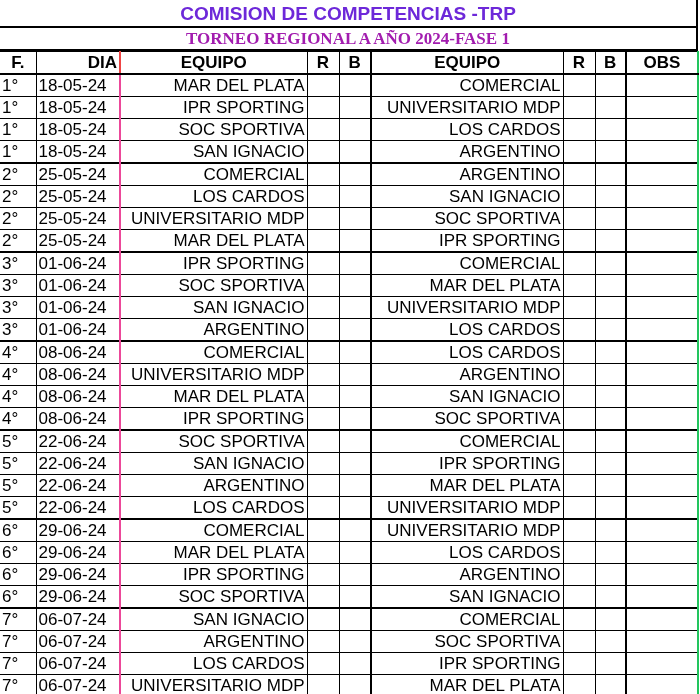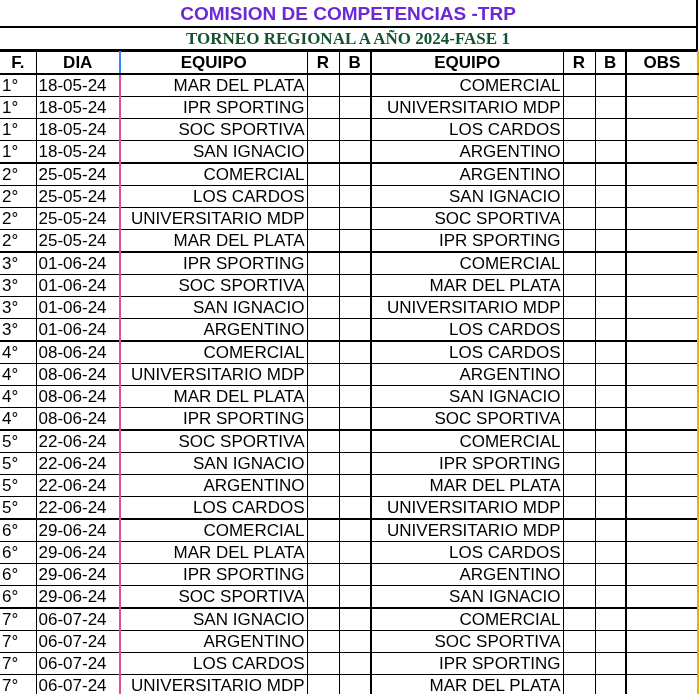--- a/index.html
+++ b/index.html
@@ -1,35 +1,35 @@
 <!DOCTYPE html>
 <html><head>
 <meta charset="utf-8">
 <style>
   html, body { margin:0; padding:0; background:#ffffff; }
   body { width:700px; height:694px; overflow:hidden; position:relative; }
   .sheet { position:absolute; left:0; top:0; width:698px; }
   .title-row { height:26px; border-bottom:2px solid #000; border-right:2px solid #000; text-align:center;
     font-family:"Liberation Sans", sans-serif; font-weight:bold; font-size:19px; line-height:27px; color:#6d28d9; }
   .subtitle-row { height:21px; border-bottom:2px solid #000; border-right:2px solid #000; text-align:center;
-    font-family:"Liberation Serif", serif; font-weight:bold; font-size:17px; line-height:22px; color:#14532d; }
+    font-family:"Liberation Serif", serif; font-weight:bold; font-size:17px; line-height:22px; color:#a21caf; }
   table { border-collapse:collapse; table-layout:fixed; width:698px; }
   td, th { border:1px solid #000; padding:0 2px; height:21px; font-family:"Liberation Sans", sans-serif;
     font-size:17px; line-height:20px; color:#000; white-space:nowrap; overflow:hidden; }
   th { font-weight:bold; text-align:center; border-bottom:2px solid #000; }
   td.f { text-align:left; border-left:none; }
   th.f { border-left:none; }
   td.dia { text-align:left; border-right:2px solid #ec4899; }
-  th.dia { border-right:2px solid #3b82f6; }
+  th.dia { border-right:2px solid #ef4444;text-align:right; }
   td.home, td.away { text-align:right; }
   td.b1 { border-right:2px solid #000; }
   th.b1 { border-right:2px solid #000; }
   td.b2 { border-right:2px solid #000; }
   th.b2 { border-right:2px solid #000; }
-  td.obs, th.obs { border-right:2px solid #eab308; }
+  td.obs, th.obs { border-right:2px solid #22c55e; }
   tr.group-start td { border-top:2px solid #000; }
   tr.last td { border-bottom:2px solid #000; }
 </style>
 </head>
 <body>
 
 <div class="sheet">
   <div class="title-row">COMISION DE COMPETENCIAS -TRP</div>
   <div class="subtitle-row">TORNEO REGIONAL A AÑO 2024-FASE 1</div>
   <table>

